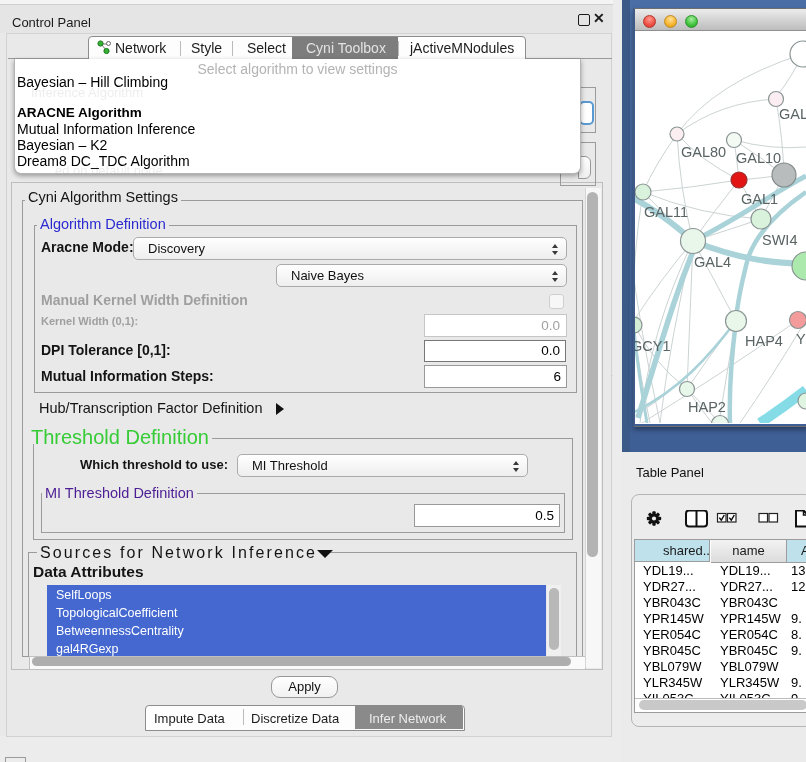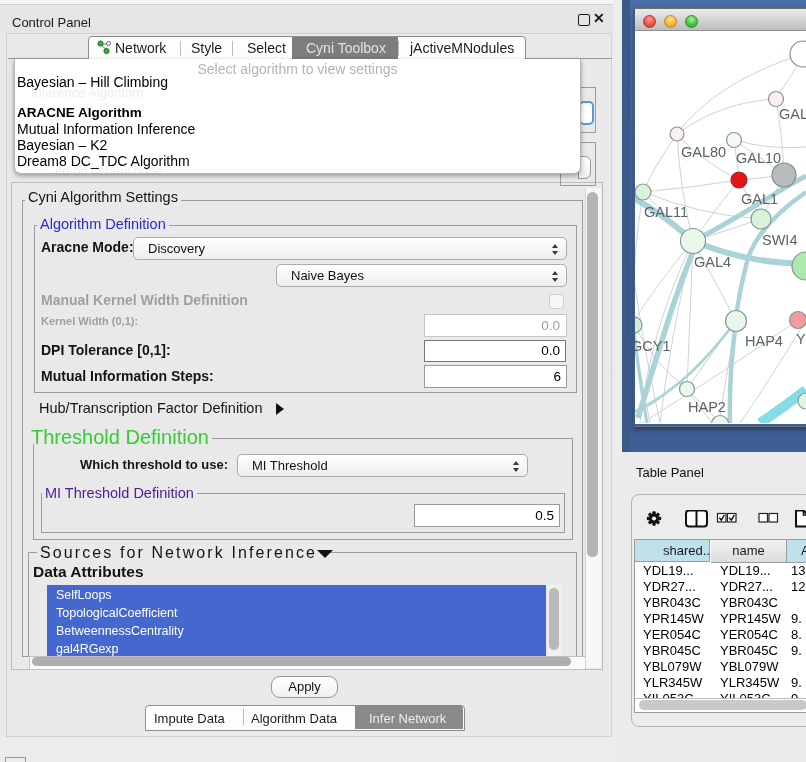--- a/index.html
+++ b/index.html
@@ -97,21 +97,21 @@
 
 <div class="abs" style="left:585px;top:188px;width:15px;height:480px;background:#f7f7f7;border-left:1px solid #d5d5d5"></div>
 <div class="abs" style="left:587px;top:192px;width:11px;height:365px;background:#b3b3b3;border-radius:6px"></div>
 
 <div class="abs" style="left:271px;top:676px;width:65px;height:20px;border:1px solid #979797;border-radius:9px;background:linear-gradient(#ffffff,#f1f1f1);text-align:center;font-size:13px;line-height:20px;color:#111">Apply</div>
 
 <div class="abs" style="left:145px;top:705px;width:318px;height:24px;background:#fdfdfd;border:1px solid #8d8d8d;border-radius:4px 4px 0 0"></div>
 <div class="abs" style="left:243px;top:709px;width:1px;height:16px;background:#bbb"></div>
 <div class="abs" style="left:355px;top:705px;width:108px;height:24px;background:#8a8a8a;border-radius:0 4px 0 0"></div>
 <div class="abs" style="left:154px;top:711px;font-size:13px;color:#1c1c1c">Impute Data</div>
-<div class="abs" style="left:251px;top:711px;font-size:13px;color:#1c1c1c">Algorithm Data</div>
+<div class="abs" style="left:251px;top:711px;font-size:13px;color:#1c1c1c">Discretize Data</div>
 <div class="abs" style="left:369px;top:711px;font-size:13px;color:#ededed">Infer Network</div>
 
 <div class="abs" style="left:5px;top:757px;width:19px;height:10px;border:1.5px solid #9a9a9a;background:#ececec"></div>
 
 <div class="abs" style="left:14px;top:59px;width:565px;height:114px;background:#fff;border:1px solid #b5b5b5;border-top:none;border-radius:0 0 7px 7px;box-shadow:0 2px 5px rgba(0,0,0,0.35)">
   <div class="abs" style="left:0;top:2px;width:100%;text-align:center;font-size:14px;color:#b3b3b3">Select algorithm to view settings</div>
   <div class="abs" style="left:16px;top:26px;font-size:13px;color:#888;opacity:0.15">Inference Algorithm</div>
   <div class="abs" style="left:40px;top:104px;font-size:13px;color:#888;opacity:0.14">ed on default node</div>
   <div class="abs" style="left:2px;top:15px;font-size:14px;color:#000">Bayesian – Hill Climbing</div>
   <div class="abs" style="left:2px;top:46px;font-size:13.5px;color:#000;font-weight:bold">ARACNE Algorithm</div>

